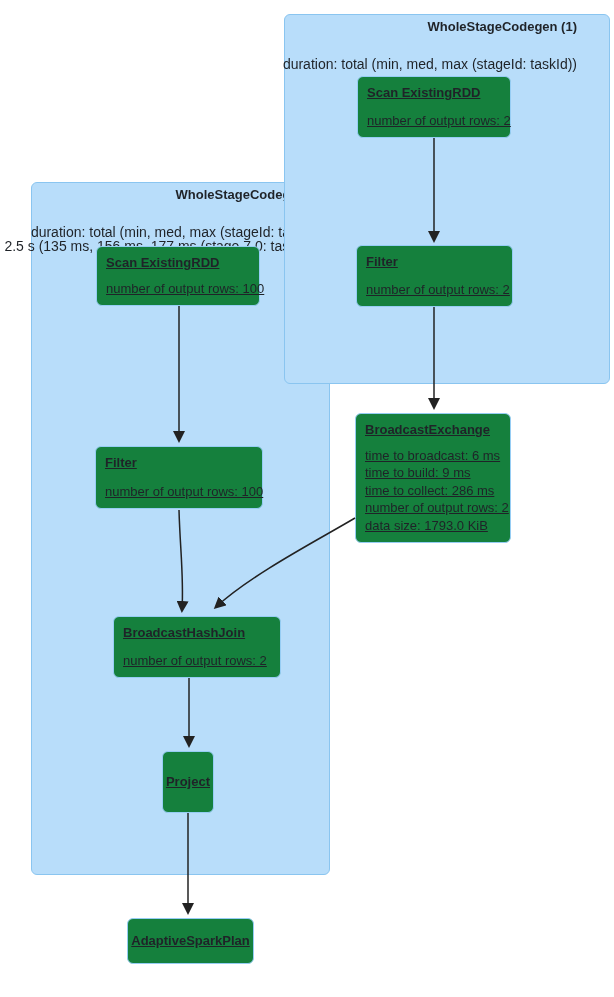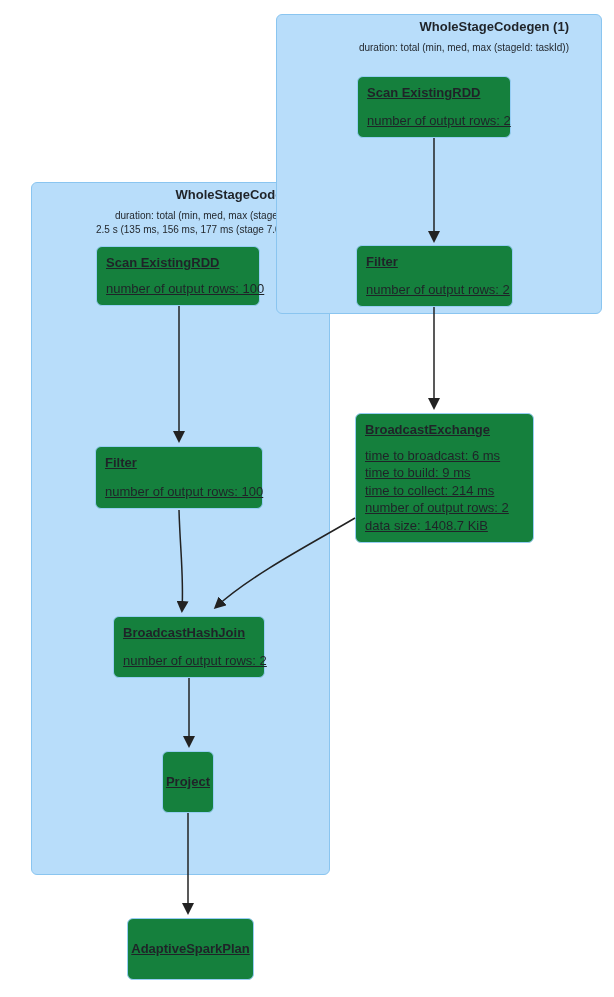--- a/index.html
+++ b/index.html
@@ -13,37 +13,37 @@
     overflow: hidden;
   }
   .cluster {
     position: absolute;
     background: #b8ddfa;
     border: 1px solid #8ac5f0;
     border-radius: 6px;
     box-sizing: border-box;
   }
   .cluster-left  { left: 31px;  top: 182px; width: 299px; height: 693px; z-index: 1; }
-  .cluster-right { left: 276px; top: 14px;  width: 326px; height: 300px; z-index: 2; }
+  .cluster-right { left: 284px; top: 14px;  width: 326px; height: 370px; z-index: 2; }
   .cluster-label {
     position: absolute;
     top: 3px;
     text-align: right;
     white-space: nowrap;
   }
   .cluster-right .cluster-label { right: 32px; }
   .cluster-left  .cluster-label { right: 4px; }
   .cluster-title {
     font-size: 13px;
     font-weight: bold;
     line-height: 17px;
   }
   .cluster-duration {
-    margin-top: 6px;
-    font-size: 10px;
+    margin-top: 22px;
+    font-size: 14px;
     line-height: 14px;
   }
   .node {
     position: absolute;
     background: #15803d;
     border: 1px solid #96cdf4;
     border-radius: 6px;
     box-sizing: border-box;
     z-index: 3;
     display: flex;
@@ -101,51 +101,51 @@
   <div class="node" style="left:357px; top:76px; width:154px; height:62px;">
     <div class="node-title">Scan ExistingRDD</div>
     <div class="node-metric">number of output rows: 2</div>
   </div>
 
   <div class="node" style="left:356px; top:245px; width:157px; height:62px;">
     <div class="node-title">Filter</div>
     <div class="node-metric">number of output rows: 2</div>
   </div>
 
-  <div class="node tall" style="left:355px; top:413px; width:179px; height:130px;">
+  <div class="node tall" style="left:355px; top:413px; width:156px; height:130px;">
     <div class="node-title">BroadcastExchange</div>
     <div>
       <div class="node-metric">time to broadcast: 6 ms</div>
       <div class="node-metric">time to build: 9 ms</div>
-      <div class="node-metric">time to collect: 214 ms</div>
+      <div class="node-metric">time to collect: 286 ms</div>
       <div class="node-metric">number of output rows: 2</div>
-      <div class="node-metric">data size: 1408.7 KiB</div>
+      <div class="node-metric">data size: 1793.0 KiB</div>
     </div>
   </div>
 
   <div class="node" style="left:96px; top:246px; width:164px; height:60px;">
     <div class="node-title">Scan ExistingRDD</div>
     <div class="node-metric">number of output rows: 100</div>
   </div>
 
   <div class="node" style="left:95px; top:446px; width:168px; height:63px;">
     <div class="node-title">Filter</div>
     <div class="node-metric">number of output rows: 100</div>
   </div>
 
-  <div class="node" style="left:113px; top:616px; width:152px; height:62px;">
+  <div class="node" style="left:113px; top:616px; width:168px; height:62px;">
     <div class="node-title">BroadcastHashJoin</div>
     <div class="node-metric">number of output rows: 2</div>
   </div>
 
   <div class="node centered" style="left:162px; top:751px; width:52px; height:62px;">
     <div class="node-title">Project</div>
   </div>
 
-  <div class="node centered" style="left:127px; top:918px; width:127px; height:62px;">
+  <div class="node centered" style="left:127px; top:918px; width:127px; height:46px;">
     <div class="node-title">AdaptiveSparkPlan</div>
   </div>
 
   <svg class="edges" width="614" height="997" viewBox="0 0 614 997">
     <defs>
       <marker id="arrow" markerUnits="userSpaceOnUse" markerWidth="12" markerHeight="12" viewBox="0 0 12 12" refX="9" refY="6" orient="auto">
         <path d="M0,0 L12,6 L0,12 Z" fill="#222222"></path>
       </marker>
     </defs>
     <path class="edge-line" d="M434,138 L434,240" marker-end="url(#arrow)"></path>

